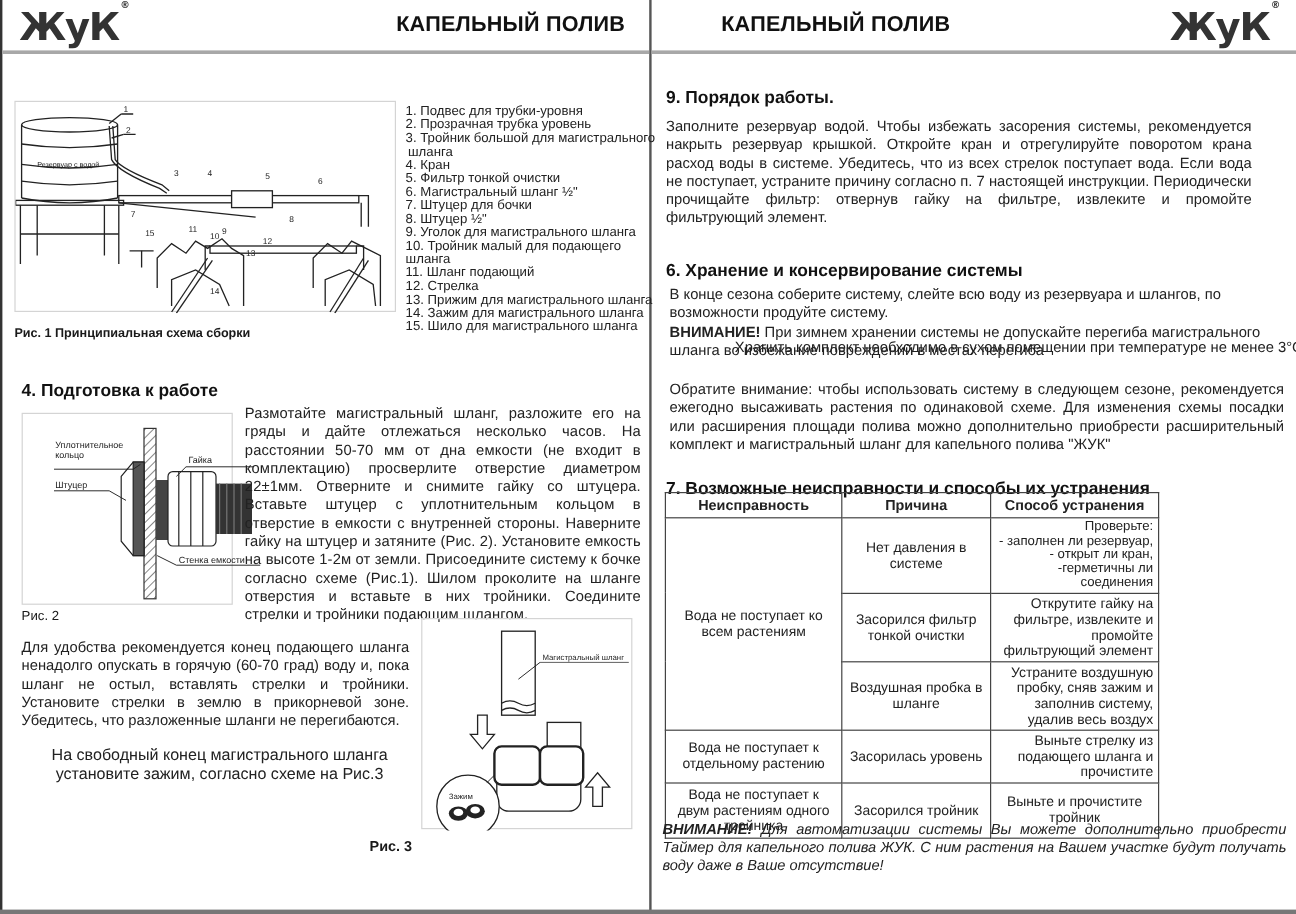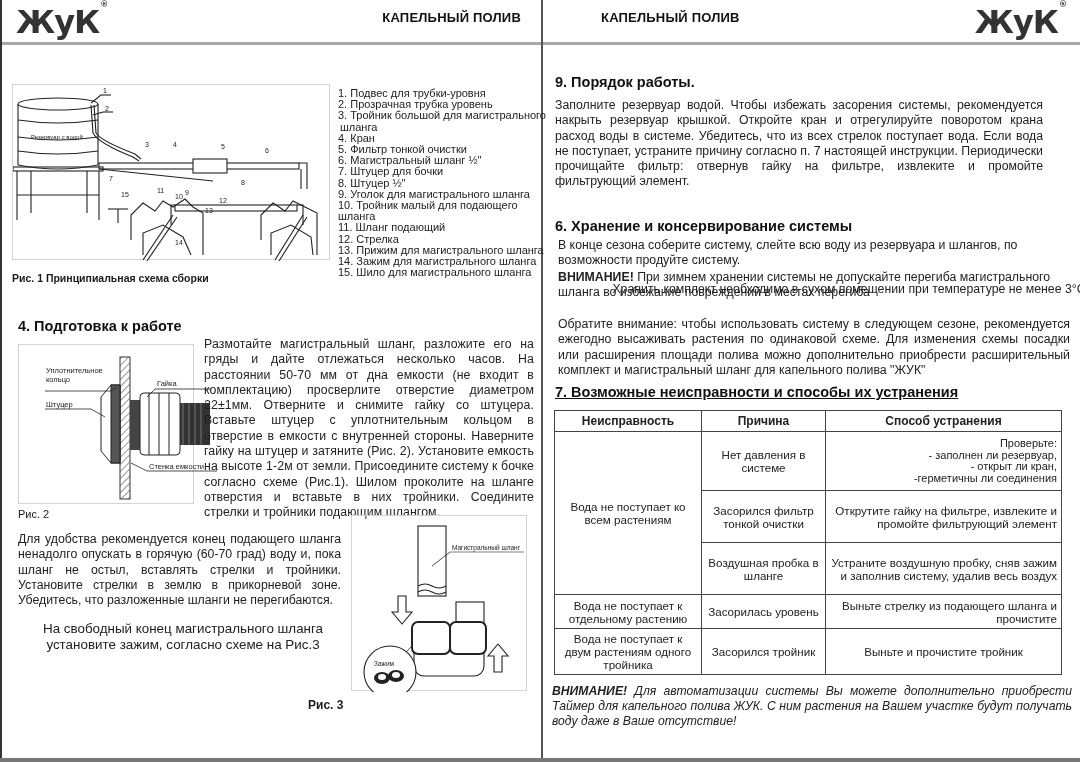--- a/index.html
+++ b/index.html
@@ -9,37 +9,37 @@
   .frame-left { position: absolute; left: 0; top: 0; width: 2px; height: 762px; background: #333; }
   .frame-mid { position: absolute; left: 541px; top: 0; width: 2px; height: 762px; background: #555; }
   .frame-bottom { position: absolute; left: 0; top: 758px; width: 1080px; height: 4px; background: #777; }
 
   .header { position: absolute; top: 0; height: 44px; }
   .header-left { left: 2px; width: 539px; }
   .header-right { left: 543px; width: 537px; }
   .header-rule { position: absolute; top: 42px; height: 3px; background: #a8a8a8; }
   .logo { position: absolute; top: 3px; font-family: "DejaVu Sans", sans-serif; font-weight: bold; font-size: 32px; color: #333; letter-spacing: -1px; }
   .logo sup { font-size: 8px; position: relative; top: -14px; margin-left: 1px; }
-  .header-title { position: absolute; top: 10px; font-weight: bold; font-size: 13px; color: #111; letter-spacing: 0.2px; padding-left: 42px; }
+  .header-title { position: absolute; top: 10px; font-weight: bold; font-size: 18px; color: #111; letter-spacing: 0.2px; padding-left: 42px; }
 
   .fig1-box { position: absolute; left: 12px; top: 84px; width: 318px; height: 176px; border: 1px solid #d4d4d4; background: #fff; }
   .fig1-caption { position: absolute; left: 12px; top: 272px; font-size: 10.5px; font-weight: bold; }
   .legend { position: absolute; left: 338px; top: 88px; width: 200px; font-size: 11px; line-height: 11.2px; color: #222; }
   .legend div { white-space: nowrap; }
 
   .h-sec { font-weight: bold; font-size: 14.5px; color: #111; position: absolute; }
   .p { position: absolute; font-size: 12.3px; line-height: 15.3px; color: #222; text-align: justify; }
 
   .fig2-box { position: absolute; left: 18px; top: 344px; width: 176px; height: 160px; border: 1px solid #d4d4d4; padding-left: 22px; }
   .fig2-caption { position: absolute; left: 18px; top: 508px; font-size: 11px; }
 
   .fig3-box { position: absolute; left: 351px; top: 515px; width: 176px; height: 176px; border: 1px solid #d4d4d4; }
   .fig3-caption { position: absolute; left: 308px; top: 698px; font-size: 12px; font-weight: bold; }
 
-  table.faults { position: absolute; left: 554px; top: 410px; width: 508px; border-collapse: collapse; font-size: 11.6px; color: #222; }
+  table.faults { position: absolute; left: 554px; top: 410px; width: 412px; border-collapse: collapse; font-size: 11.6px; color: #222; }
   table.faults th, table.faults td { border: 1.3px solid #444; padding: 2px 4px; vertical-align: middle; }
   table.faults th { font-weight: bold; text-align: center; height: 21px; font-size: 12px; }
   table.faults td.c { text-align: center; }
   table.faults td.l { text-align: right; }
   .check-list { font-size: 11px; line-height: 11.5px; }
 
   .note { position: absolute; left: 552px; top: 684px; width: 520px; font-size: 12.2px; line-height: 15px; font-style: italic; text-align: justify; color: #222; }
   .note b { font-style: italic; }
   svg text { font-family: "Liberation Sans", sans-serif; }
 </style>
@@ -240,21 +240,21 @@
 <div class="p" style="left:555px; top:98px; width:488px;">Заполните резервуар водой. Чтобы избежать засорения системы, рекомендуется накрыть резервуар крышкой. Откройте кран и отрегулируйте поворотом крана расход воды в системе. Убедитесь, что из всех стрелок поступает вода. Если вода не поступает, устраните причину согласно п. 7 настоящей инструкции. Периодически прочищайте фильтр: отвернув гайку на фильтре, извлеките и промойте фильтрующий элемент.</div>
 
 <div class="h-sec" style="left:555px; top:218px;">6. Хранение и консервирование системы</div>
 <div class="p" style="left:558px; top:238px; width:470px; text-align:left;">В конце сезона соберите систему, слейте всю воду из резервуара и шлангов, по возможности продуйте систему.</div>
 <div class="p" style="left:558px; top:270px; width:520px; text-align:left;">
   <b>ВНИМАНИЕ!</b><span> При зимнем хранении системы не допускайте перегиба магистрального шланга во избежание повреждений в местах перегиба</span>
 </div>
 <div class="p" style="left:558px; top:282px; width:520px; text-align:center;margin-left:31px;">Хранить комплект необходимо в сухом помещении при температуре не менее 3°С</div>
 <div class="p" style="left:558px; top:317px; width:512px;">Обратите внимание: чтобы использовать систему в следующем сезоне, рекомендуется ежегодно высаживать растения по одинаковой схеме. Для изменения схемы посадки или расширения площади полива можно дополнительно приобрести расширительный комплект и магистральный шланг для капельного полива "ЖУК"</div>
 
-<div class="h-sec" style="left:555px; top:384px;text-decoration:underline;">7. Возможные неисправности и способы их устранения</div>
+<div class="h-sec" style="left:555px; top:400px;">7. Возможные неисправности и способы их устранения</div>
 
 <table class="faults">
   <colgroup>
       <col style="width:147px">
       <col style="width:124px">
       <col>
     </colgroup>
   <tbody>
       <tr>
     <th>Неисправность</th>

